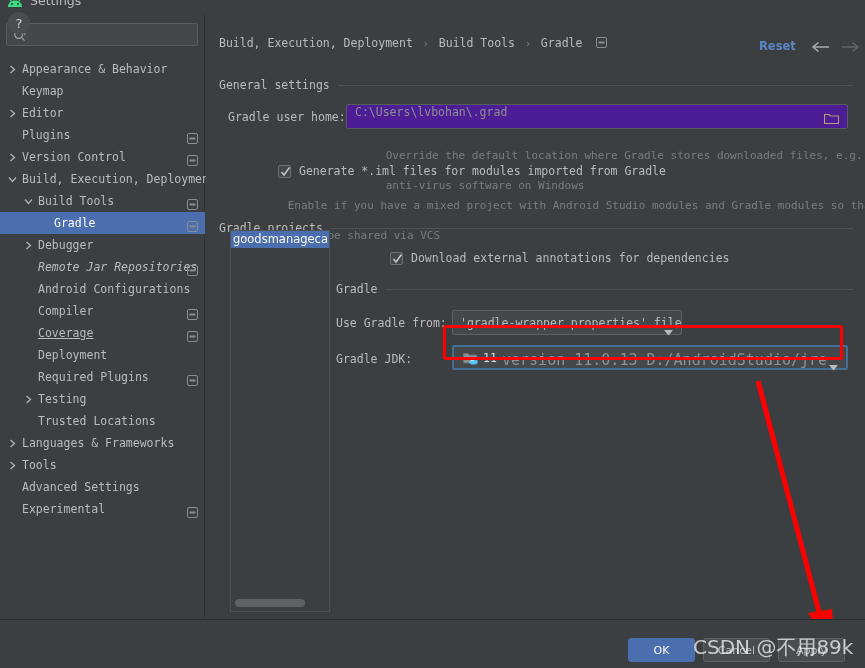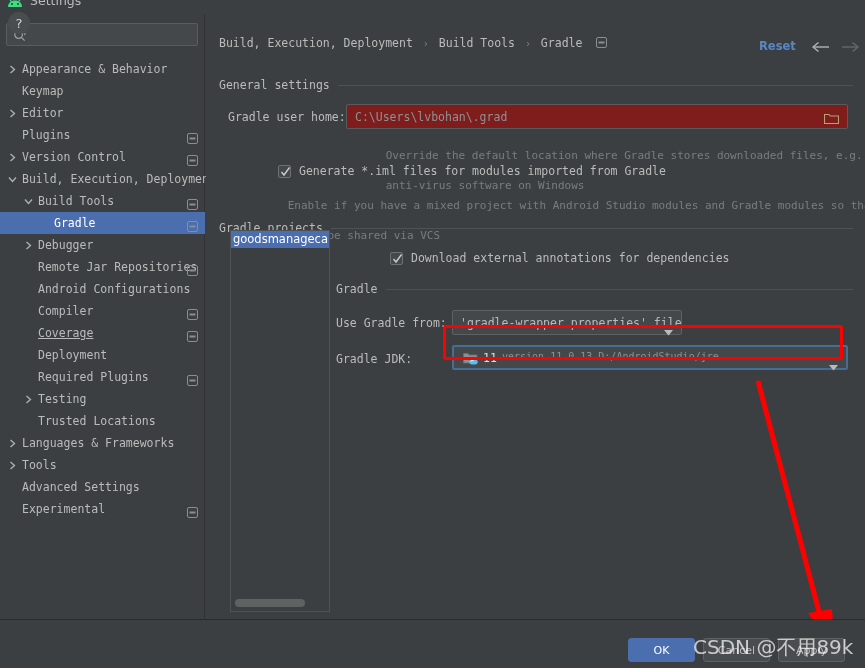--- a/index.html
+++ b/index.html
@@ -132,24 +132,24 @@
   }
   .hint-text {
     position: absolute;
     font-size: 11px; color: #7a7d7e;
     line-height: 15px;
     white-space: pre;
   }
 
   .text-field {
     position: absolute;
-    background: #7f1d1d;
+    background: #4c1d95;
     border: 1px solid #585b5c;
     border-radius: 2px;
-    display: flex; align-items: center;
+    display: flex; 
   }
   .text-field .tf-value {
     padding-left: 8px;
     font-size: 11.5px; color: #8e9192;
     white-space: nowrap;
   }
   .browse-icon { position: absolute; right: 8px; top: 5px; }
 
   .checkbox-row { position: absolute; display: flex; align-items: center; padding-left: 48px; }
   .cb {
@@ -201,21 +201,21 @@
     padding-left: 7px; font-size: 11.5px; color: #bbbbbb; white-space: nowrap;
   }
   .combo .caret { position: absolute; right: 8px; top: 50%; margin-top: -2px; }
 
   .combo.focused {
     border: 2px solid #466d94;
     background: #45484a;
   }
   .jdk-icon { position: absolute; left: 9px; top: 4px; }
   .jdk-ver  { position: absolute; left: 29px; top: 4px; font-size: 11.5px; color: #dddddd; }
-  .jdk-path { position: absolute; left: 48px; top: 4px; font-size: 10px; color: #8e9192; white-space: nowrap; }
+  .jdk-path { position: absolute; left: 48px; top: 4px; font-size: 15px; color: #8e9192; white-space: nowrap; }
 
   
   .red-box {
     position: absolute;
     border: 3px solid #ff0000;
     border-radius: 3px;
     pointer-events: none;
   }
   .red-arrow { position: absolute; left: 740px; top: 375px; pointer-events: none; }
 
@@ -368,21 +368,21 @@
         <div class="tree-row">
           <span class="tree-arrow" style="margin-left: 22px;">
             <svg width="13" height="13" viewBox="0 0 13 13">
               <path d="M4.5 3 L8.5 6.5 L4.5 10" fill="none" stroke="#b0b3b4" stroke-width="1.3"></path>
             </svg>
           </span>
           <span class="tree-label" style="margin-left: 3px;">Debugger</span>
         </div>
         <div class="tree-row">
           <span class="tree-arrow" style="margin-left: 22px;"></span>
-          <span class="tree-label" style="margin-left: 3px;">Remote Jar Repositories</span>
+          <span class="tree-label" style="margin-left: 3px; font-style: italic;">Remote Jar Repositories</span>
           <span class="settings-badge"><svg width="11" height="11" viewBox="0 0 11 11">
               <rect x="0.5" y="0.5" width="10" height="10" rx="1.5" fill="none" stroke="#8b8e8f"></rect>
               <rect x="2.5" y="4.5" width="6" height="2" fill="#8b8e8f"></rect>
             </svg></span>
         </div>
         <div class="tree-row">
           <span class="tree-arrow" style="margin-left: 22px;"></span>
           <span class="tree-label" style="margin-left: 3px;">Android Configurations</span>
         </div>
         <div class="tree-row">

